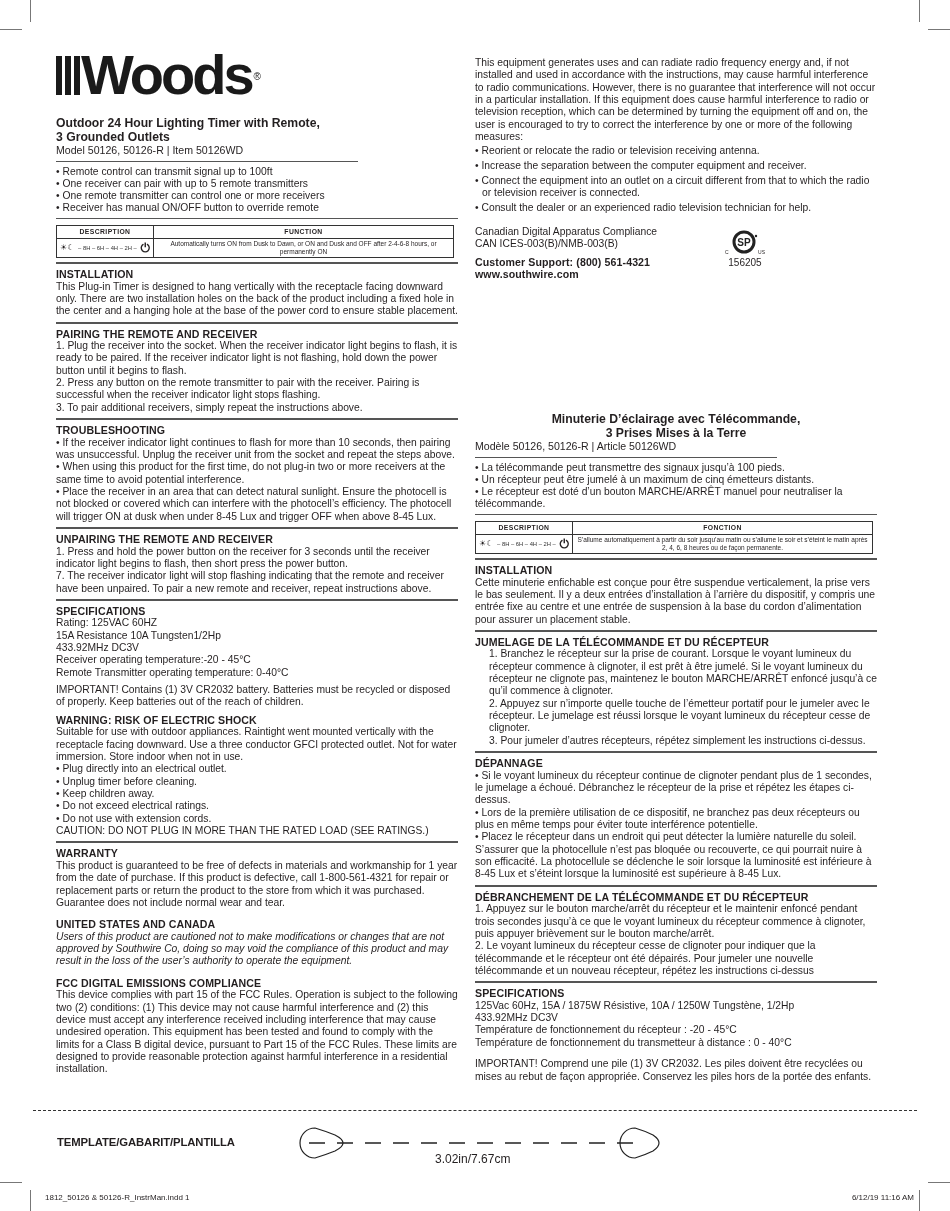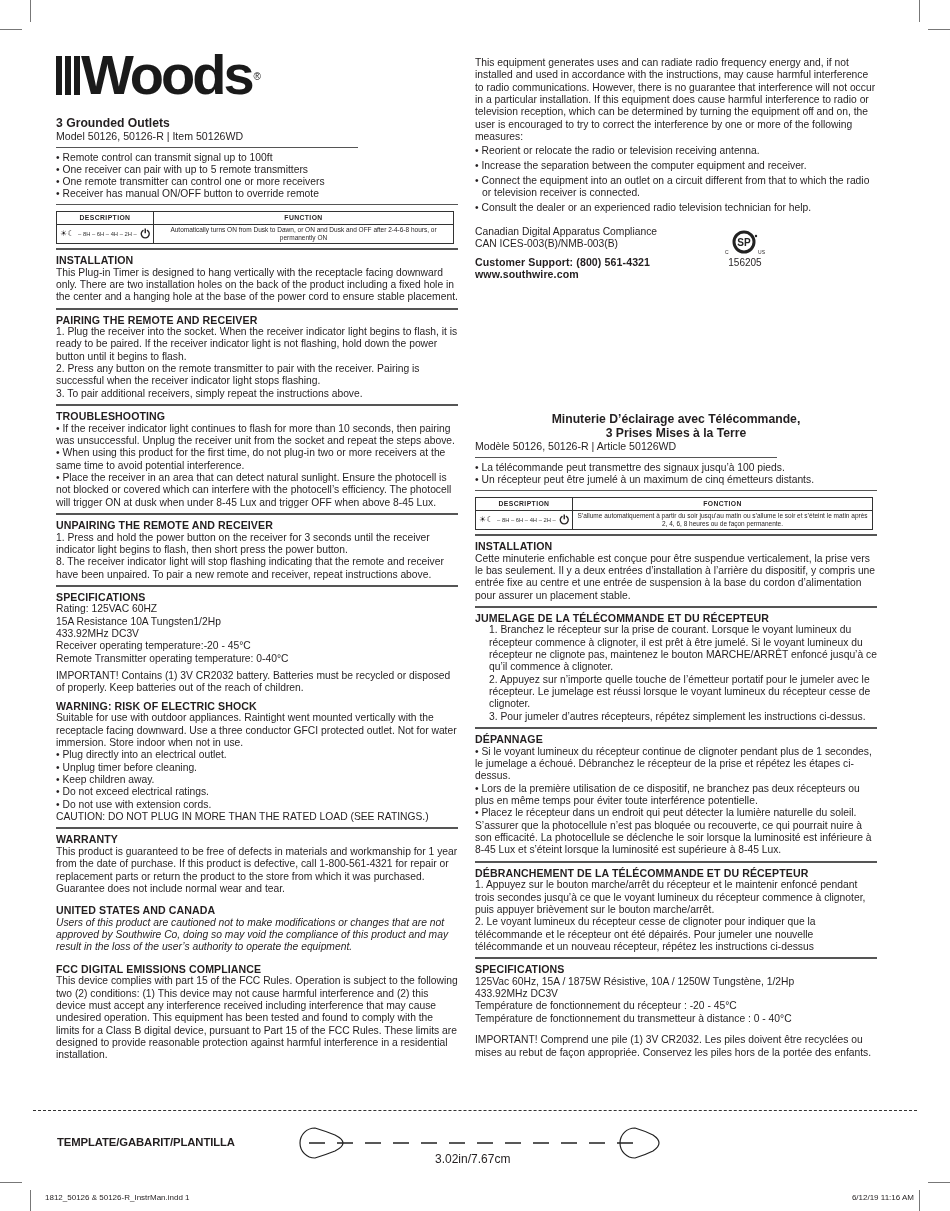--- a/index.html
+++ b/index.html
@@ -63,20 +63,21 @@
     <span class="bars">
         <span></span>
         <span></span>
         <span></span>
       </span>
     <span>Woods</span>
     <span class="reg">®</span>
   </div>
 
   <div class="title">
+    <div>Outdoor 24 Hour Lighting Timer with Remote,</div>
     <div>3 Grounded Outlets</div>
   </div>
   <div class="subtitle">Model 50126, 50126-R | Item 50126WD</div>
   <div class="rule short"></div>
   <div class="bullets">
     <div>• Remote control can transmit signal up to 100ft</div>
     <div>• One receiver can pair with up to 5 remote transmitters</div>
     <div>• One remote transmitter can control one or more receivers</div>
     <div>• Receiver has manual ON/OFF button to override remote</div>
   </div>
@@ -120,21 +121,21 @@
     <div class="h">TROUBLESHOOTING</div>
     <p>• If the receiver indicator light continues to flash for more than 10 seconds, then pairing was unsuccessful. Unplug the receiver unit from the socket and repeat the steps above.</p>
     <p>• When using this product for the first time, do not plug-in two or more receivers at the same time to avoid potential interference.</p>
     <p>• Place the receiver in an area that can detect natural sunlight. Ensure the photocell is not blocked or covered which can interfere with the photocell’s efficiency. The photocell will trigger ON at dusk when under 8-45 Lux and trigger OFF when above 8-45 Lux.</p>
   </div>
   <div class="rule thick"></div>
 
   <div>
     <div class="h">UNPAIRING THE REMOTE AND RECEIVER</div>
     <p>1. Press and hold the power button on the receiver for 3 seconds until the receiver indicator light begins to flash, then short press the power button.</p>
-    <p>8. The receiver indicator light will stop flashing indicating that the remote and receiver have been unpaired. To pair a new remote and receiver, repeat instructions above.</p>
+    <p>7. The receiver indicator light will stop flashing indicating that the remote and receiver have been unpaired. To pair a new remote and receiver, repeat instructions above.</p>
   </div>
   <div class="rule thick"></div>
 
   <div>
     <div class="h">SPECIFICATIONS</div>
     <div>Rating: 125VAC 60HZ</div>
     <div>15A Resistance 10A Tungsten1/2Hp</div>
     <div>433.92MHz DC3V</div>
     <div>Receiver operating temperature:-20 - 45°C</div>
     <div>Remote Transmitter operating temperature: 0-40°C</div>
@@ -209,20 +210,21 @@
   <div style="position:absolute; top:355px; left:0; width:402px;">
     <div class="title" style="margin-top:0;text-align:center;">
       <div>Minuterie D’éclairage avec Télécommande,</div>
       <div>3 Prises Mises à la Terre</div>
     </div>
     <div class="subtitle">Modèle 50126, 50126-R | Article 50126WD</div>
     <div class="rule short"></div>
     <div class="bullets">
       <div>• La télécommande peut transmettre des signaux jusqu’à 100 pieds.</div>
       <div>• Un récepteur peut être jumelé à un maximum de cinq émetteurs distants.</div>
+      <div>• Le récepteur est doté d’un bouton MARCHE/ARRÊT manuel pour neutraliser la télécommande.</div>
     </div>
     <div class="rule"></div>
 
     <table class="fn">
       <tbody>
           <tr>
         <th>DESCRIPTION</th>
         <th>FONCTION</th>
       </tr>
       <tr>

